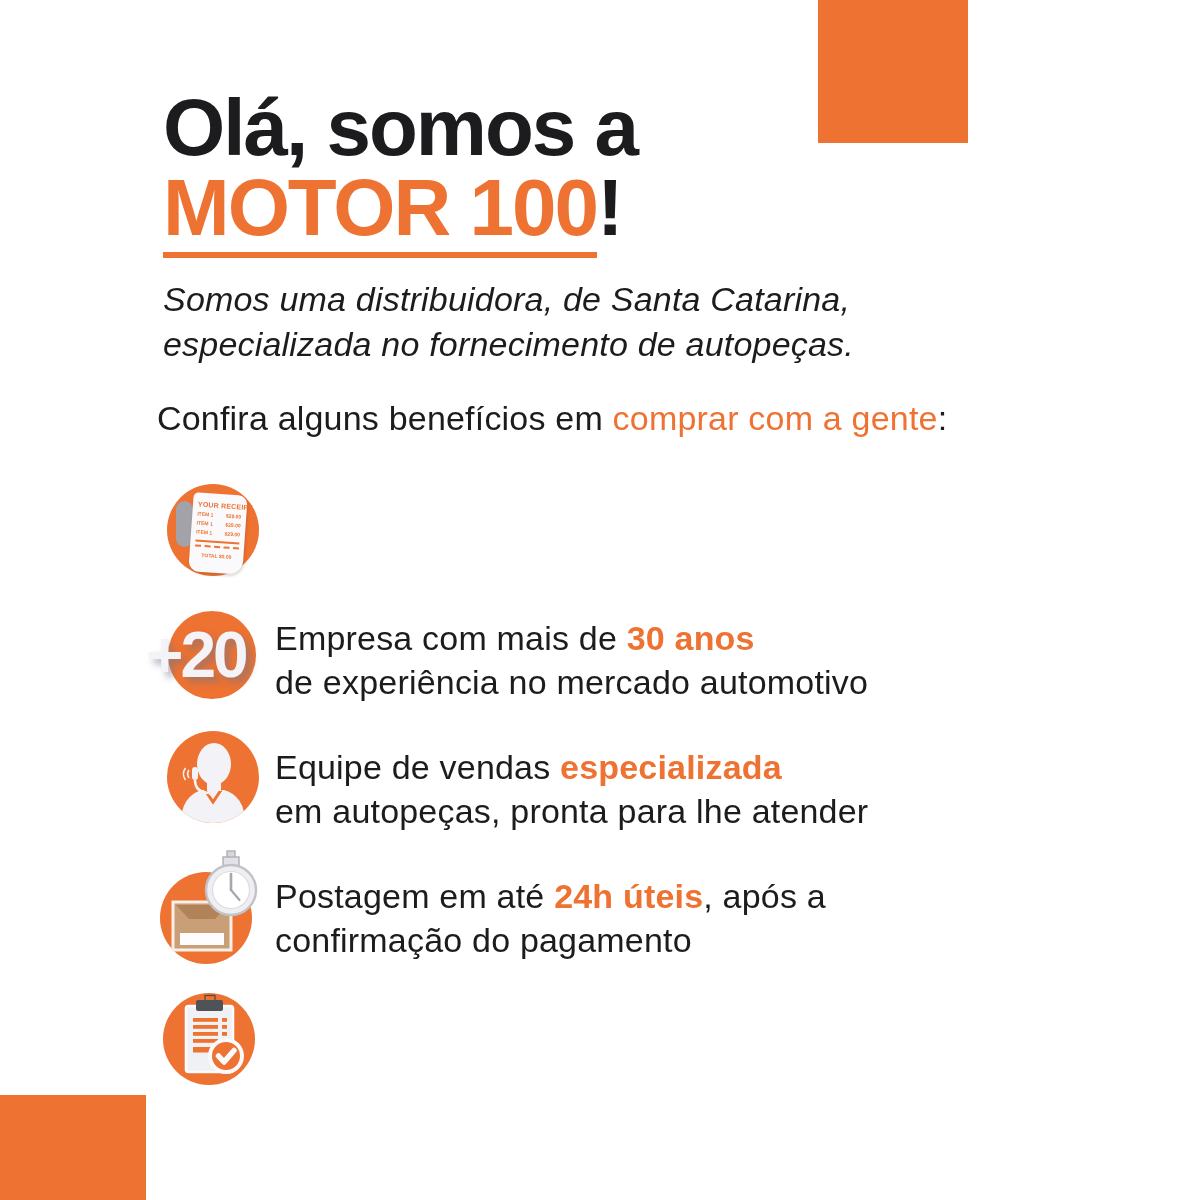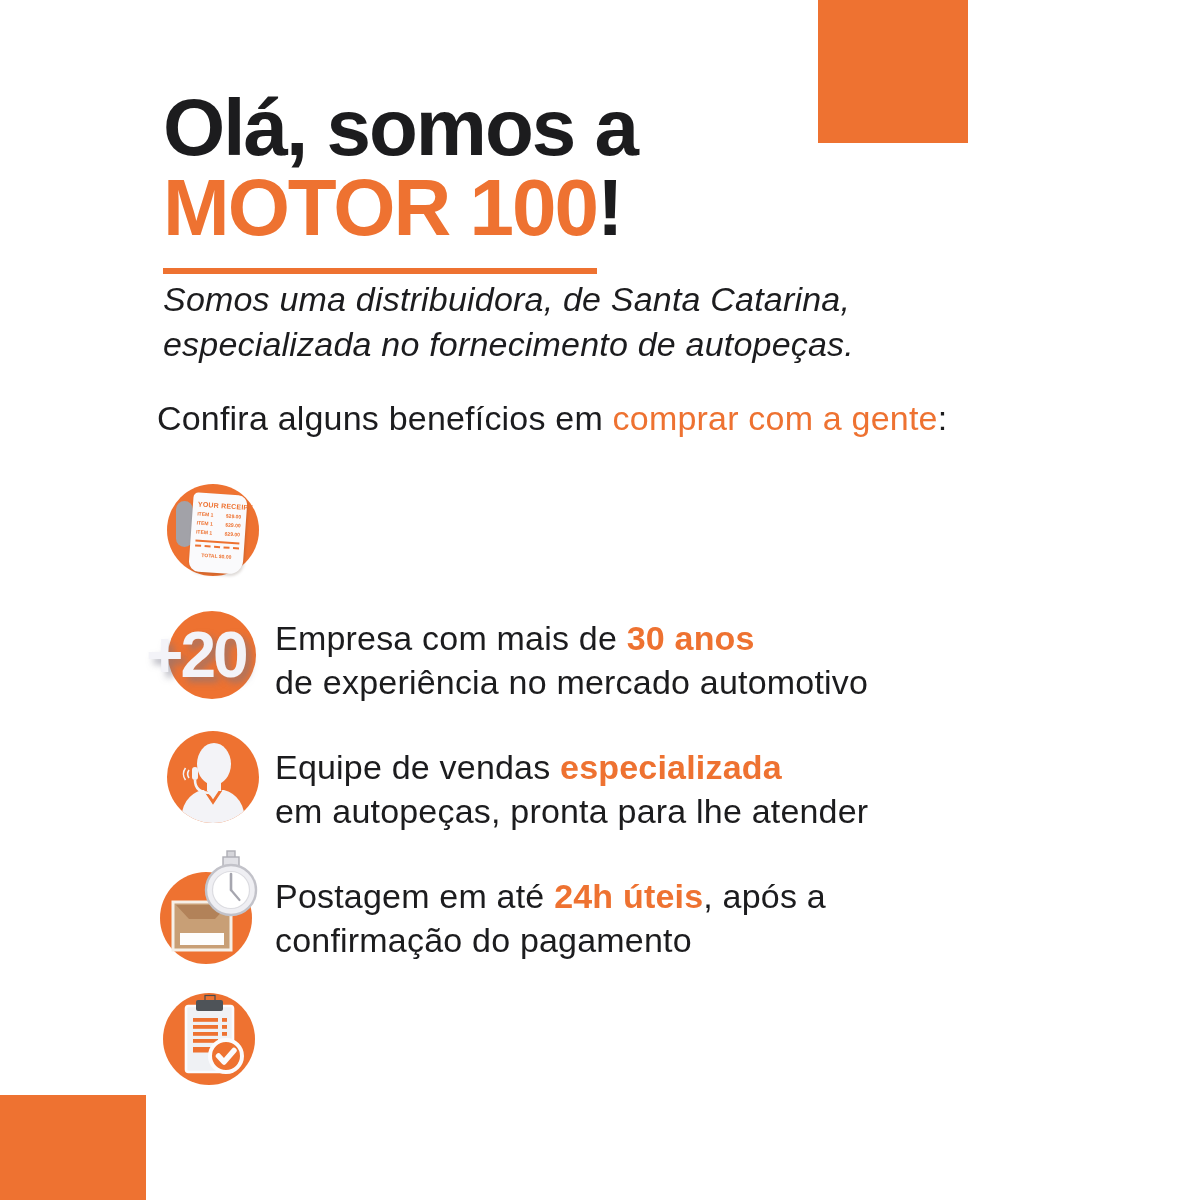--- a/index.html
+++ b/index.html
@@ -22,21 +22,21 @@
     position:absolute;left:163px;top:84px;margin:0;
     font-size:80px;line-height:88px;font-weight:800;color:var(--ink);
     letter-spacing:-2px;white-space:nowrap;
   }
   .brandline{
     position:absolute;left:163px;top:168px;
     font-size:80px;line-height:80px;font-weight:800;letter-spacing:-2px;white-space:nowrap;
   }
   .brand{
     display:inline-block;color:var(--orange);
-    border-bottom:6px solid var(--orange);padding-bottom:20px;
+    border-bottom:6px solid var(--orange);padding-bottom:4px;
   }
   .bang{color:var(--ink)}
 
   .intro{
     position:absolute;left:163px;top:277px;margin:0;
     font-size:34px;line-height:45px;color:var(--ink);letter-spacing:.2px;font-style:italic;
   }
   .cta{
     position:absolute;left:157px;top:396px;margin:0;
     font-size:34px;line-height:45px;color:var(--ink);letter-spacing:.2px;

